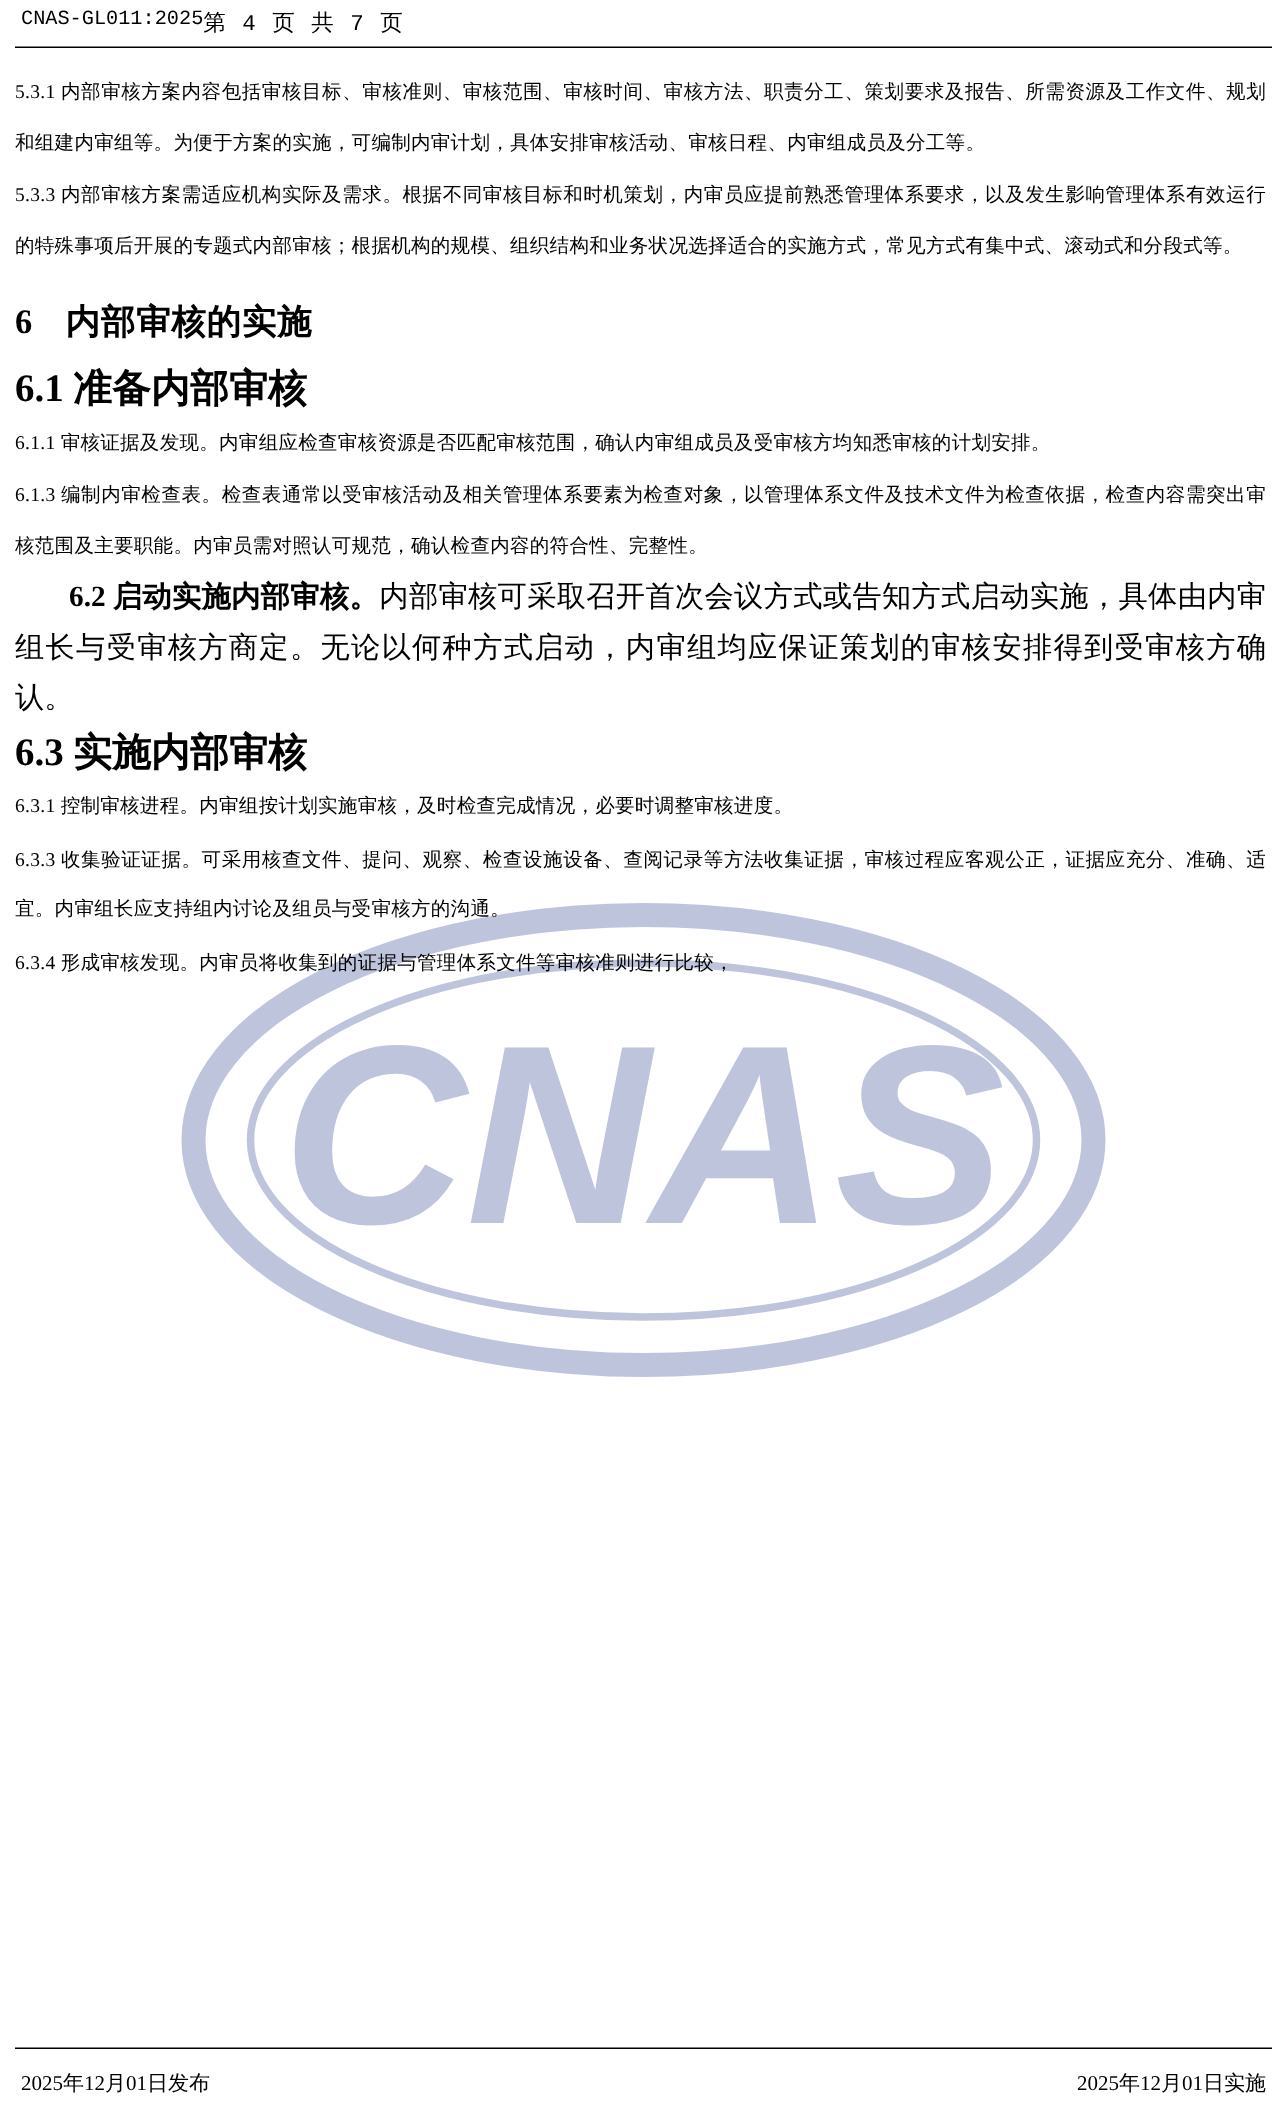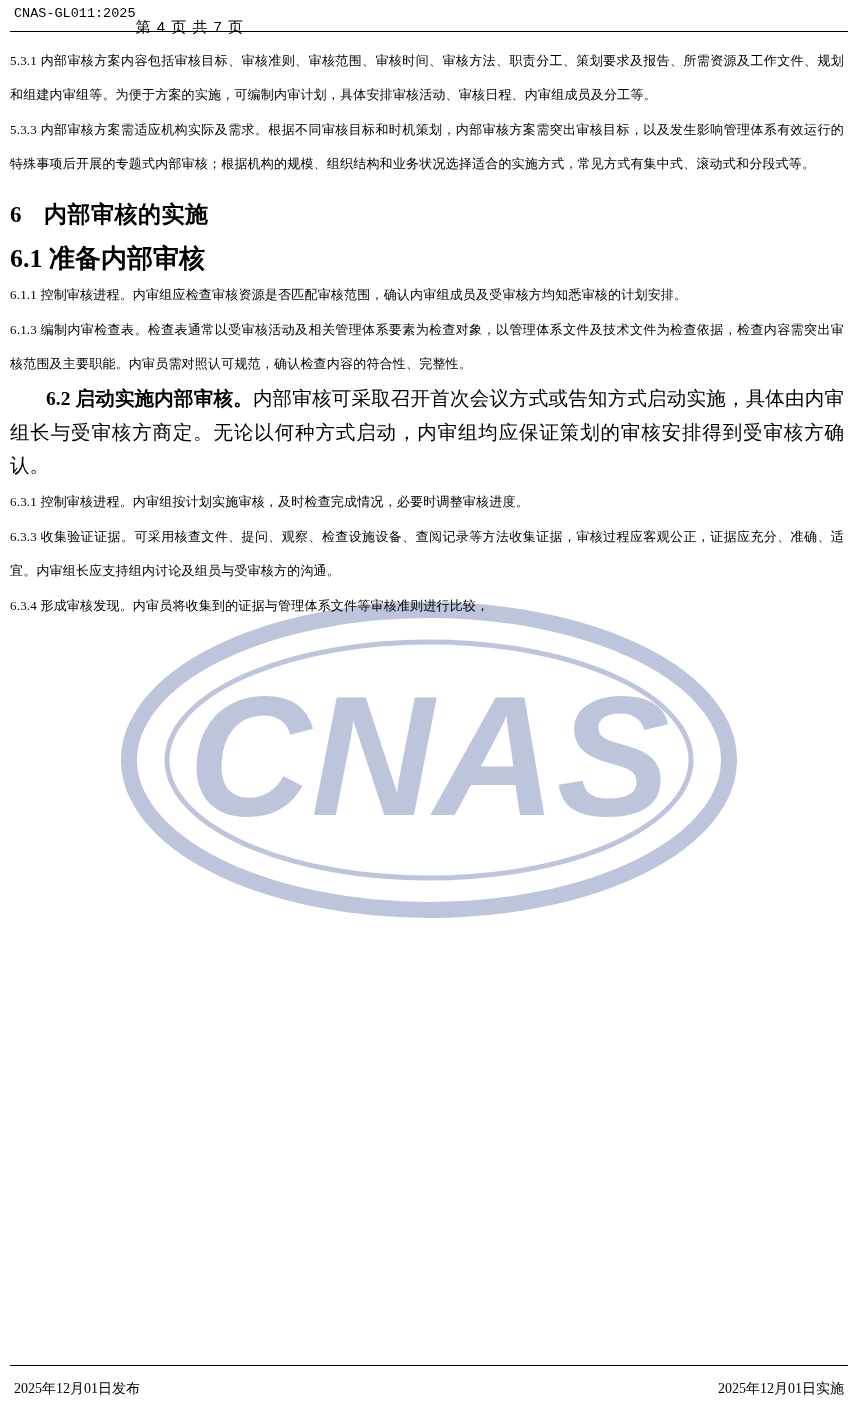--- a/index.html
+++ b/index.html
@@ -47,24 +47,23 @@
     align-items: flex-start;
     font-size: 14.5px;
     z-index: 2;
   }
   .header .left {
     font-family: "Liberation Mono", "DejaVu Sans Mono", monospace;
     font-size: 13.5px;
     letter-spacing: 0px;
   }
   .header .right {
-    font-family: Liberation Sans, sans-serif;
+    font-family: Liberation Mono, monospace;
     font-size: 15px;
     letter-spacing: 1px;
-    margin-top: 12px;
   }
   .rule {
     position: absolute;
     left: 10px;
     right: 10px;
     height: 0;
     border-top: 1.4px solid #000;
     z-index: 2;
   }
   .rule-top { top: 31px; }
@@ -139,32 +138,33 @@
 
   <div class="header">
     <div class="left">CNAS-GL011:2025</div>
     <div class="right">第 4 页 共 7 页</div>
   </div>
   <div class="rule rule-top"></div>
 
   <div class="content">
 
     <p class="para">5.3.1 内部审核方案内容包括审核目标、审核准则、审核范围、审核时间、审核方法、职责分工、策划要求及报告、所需资源及工作文件、规划和组建内审组等。为便于方案的实施，可编制内审计划，具体安排审核活动、审核日程、内审组成员及分工等。</p>
-    <p class="para">5.3.3 内部审核方案需适应机构实际及需求。根据不同审核目标和时机策划，内部审核方案需突出审核目标，以及发生影响管理体系有效运行的特殊事项后开展的专题式内部审核；根据机构的规模、组织结构和业务状况选择适合的实施方式，常见方式有集中式、滚动式和分段式等。</p>
+    <p class="para">5.3.3 内部审核方案需适应机构实际及需求。根据不同审核目标和时机策划，内审员应提前熟悉管理体系要求，以及发生影响管理体系有效运行的特殊事项后开展的专题式内部审核；根据机构的规模、组织结构和业务状况选择适合的实施方式，常见方式有集中式、滚动式和分段式等。</p>
 
     <h2 class="section">
       <span class="num">6</span><span>内部审核的实施</span>
     </h2>
 
     <p class="sub">6.1 准备内部审核</p>
-    <p class="para">6.1.1 控制审核进程。内审组应检查审核资源是否匹配审核范围，确认内审组成员及受审核方均知悉审核的计划安排。</p>
+    <p class="para">6.1.1 审核证据及发现。内审组应检查审核资源是否匹配审核范围，确认内审组成员及受审核方均知悉审核的计划安排。</p>
     <p class="para">6.1.3 编制内审检查表。检查表通常以受审核活动及相关管理体系要素为检查对象，以管理体系文件及技术文件为检查依据，检查内容需突出审核范围及主要职能。内审员需对照认可规范，确认检查内容的符合性、完整性。</p>
 
     <p class="mixed"><span class="lead">6.2 启动实施内部审核。</span><span>内部审核可采取召开首次会议方式或告知方式启动实施，具体由内审组长与受审核方商定。无论以何种方式启动，内审组均应保证策划的审核安排得到受审核方确认。</span></p>
 
+    <p class="sub">6.3 实施内部审核</p>
     <p class="para">6.3.1 控制审核进程。内审组按计划实施审核，及时检查完成情况，必要时调整审核进度。</p>
     <p class="para">6.3.3 收集验证证据。可采用核查文件、提问、观察、检查设施设备、查阅记录等方法收集证据，审核过程应客观公正，证据应充分、准确、适宜。内审组长应支持组内讨论及组员与受审核方的沟通。</p>
     <p class="para">6.3.4 形成审核发现。内审员将收集到的证据与管理体系文件等审核准则进行比较，</p>
 
   </div>
 
   <div class="rule rule-bottom"></div>
   <div class="footer">
     <div>2025年12月01日发布</div>
     <div>2025年12月01日实施</div>

